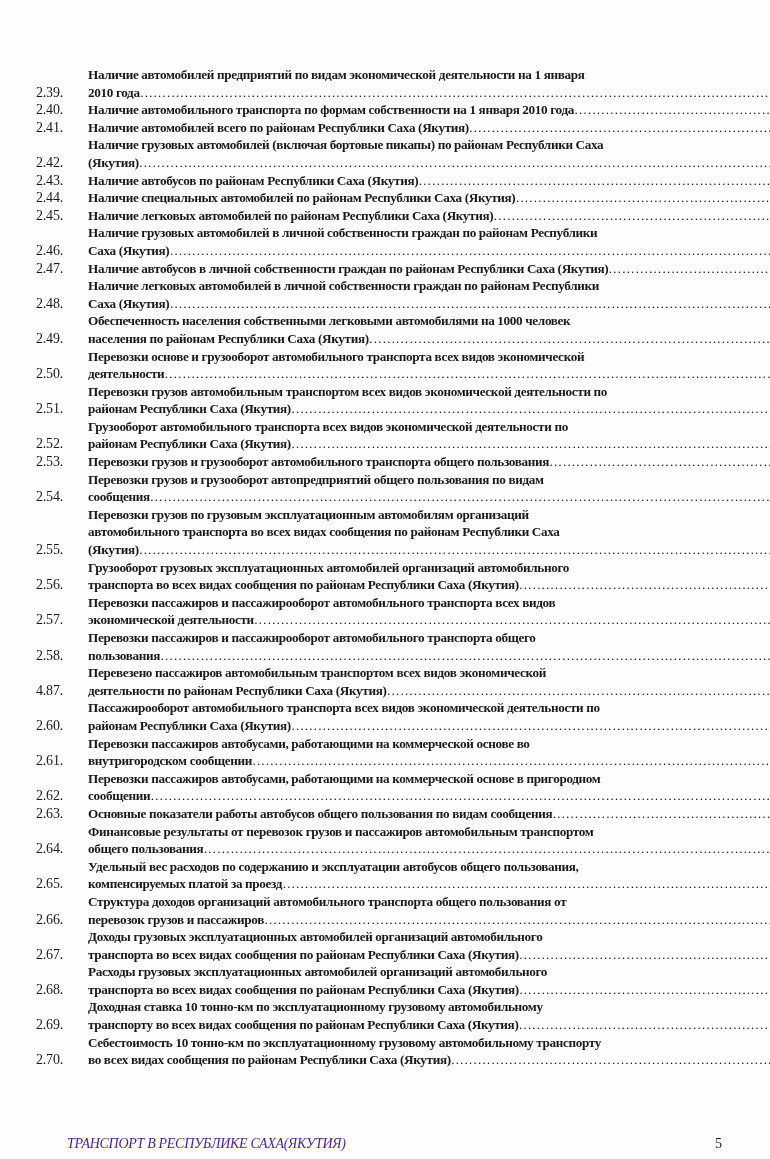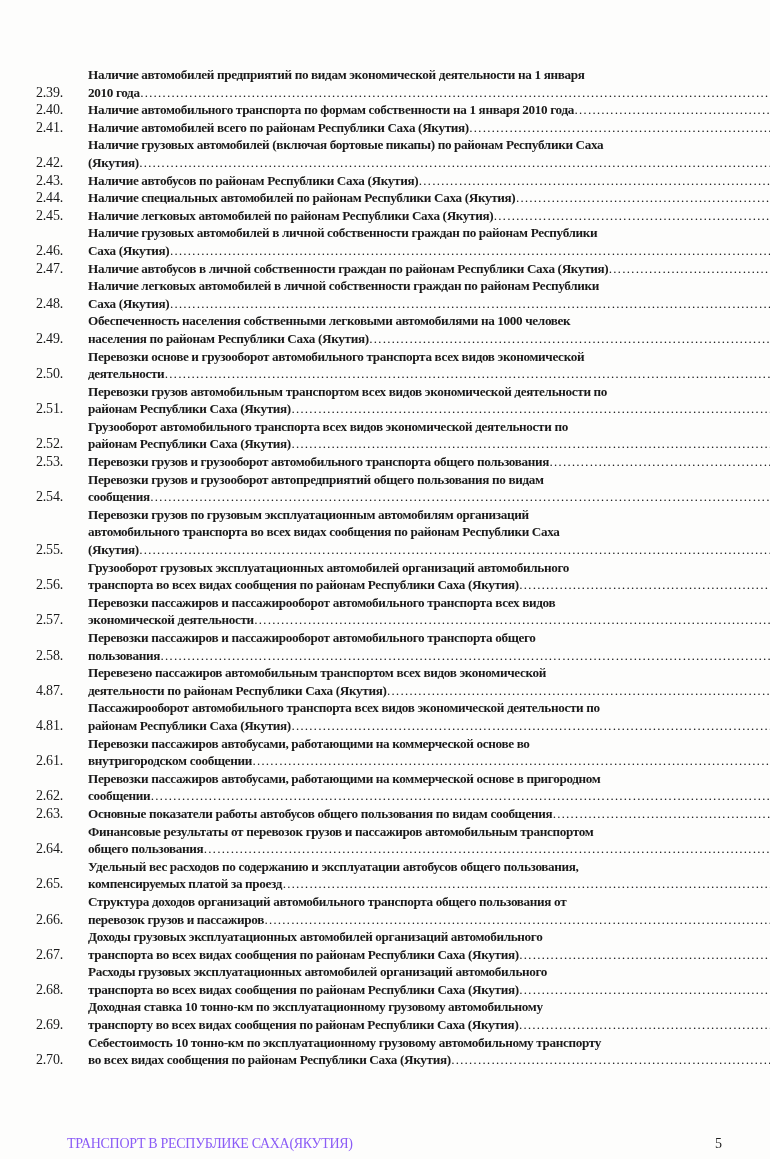--- a/index.html
+++ b/index.html
@@ -60,23 +60,24 @@
     .footer {
       position: absolute;
       left: 67px;
       top: 1126px;
       width: 655px;
       display: flex;
       justify-content: space-between;
       align-items: baseline;
     }
     .footer .title {
+      font-style: italic;
       font-size: 14px;
       letter-spacing: -0.3px;
-      color: #8b5cf6;
+      color: #4c1d95;
     }
     .footer .pnum {
       font-size: 14px;
       color: #222;
       margin-top: 10px;
     }
   </style>
 </head>
 <body>
 
@@ -352,21 +353,21 @@
               <span>Перевезено пассажиров автомобильным транспортом всех видов экономической</span>
             </div>
             <div style="display: flex; white-space: nowrap;">
               <span>деятельности по районам Республики Саха (Якутия)</span>
               <span class="dots" style="flex: 1 1 auto;">……………………………………………………………………………………………………………………………………………………</span>
             </div>
           </div>
         </div>
       </div>
       <div class="entry">
-        <span class="num">4.81.</span>
+        <span class="num">2.60.</span>
         <div class="body">
           <div class="text">
             <div style="display: flex; white-space: nowrap;">
               <span>Пассажирооборот автомобильного транспорта всех видов экономической деятельности по</span>
             </div>
             <div style="display: flex; white-space: nowrap;">
               <span>районам Республики Саха (Якутия)</span>
               <span class="dots" style="flex: 1 1 auto;">……………………………………………………………………………………………………………………………………………………</span>
             </div>
           </div>

